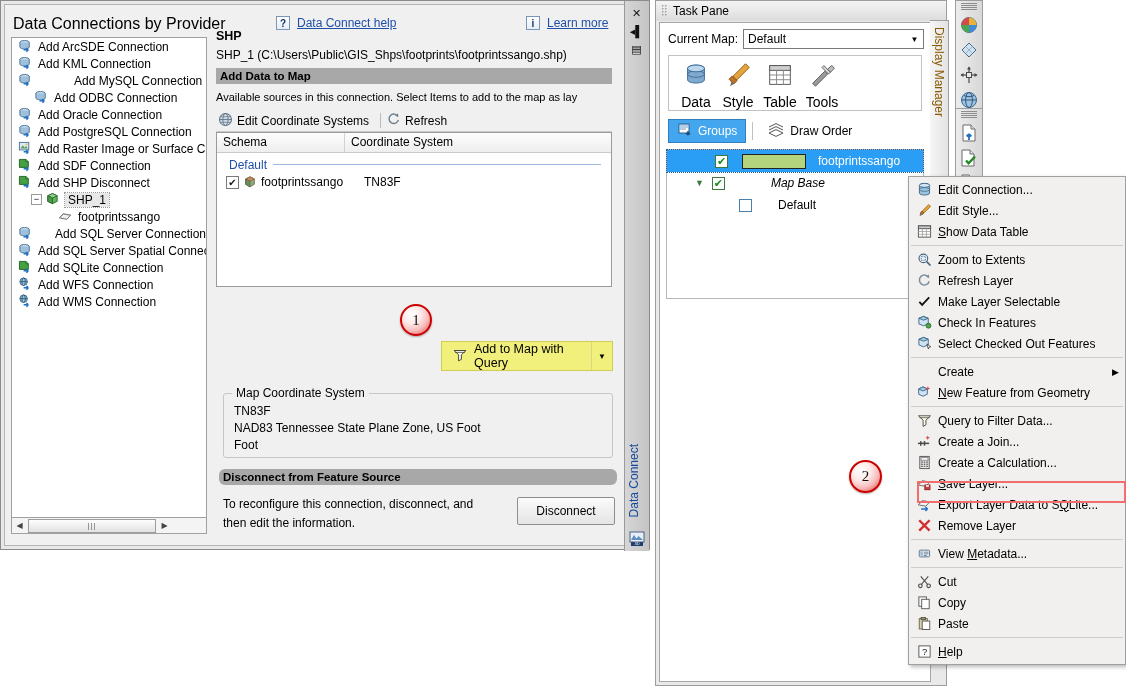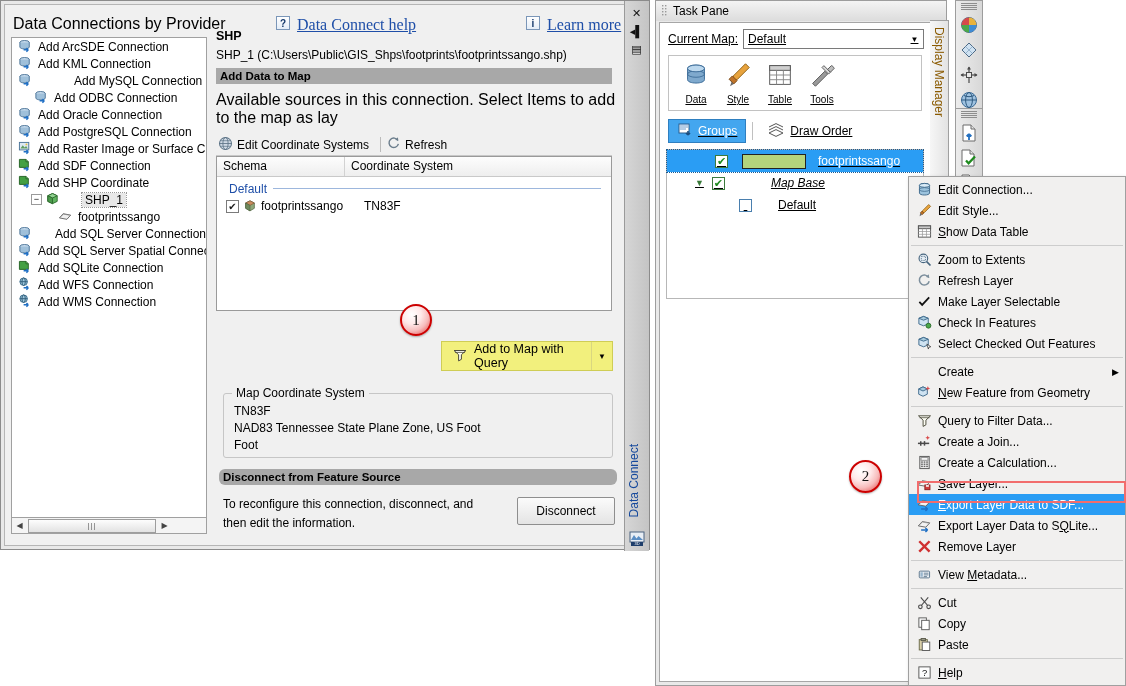--- a/index.html
+++ b/index.html
@@ -39,40 +39,40 @@
     writing-mode:vertical-rl; transform:rotate(180deg);
     font-size:12px;color:#14489c;white-space:nowrap;
   }
   #dc-vicon{position:absolute;left:4px;bottom:4px;width:16px;height:16px;}
 
   
   .dc-title{
     position:absolute;left:12px;top:14px;font-size:16px;color:#000;
   }
   .helplink{
-    position:absolute;font-size:16px;color:#1f4fa8;text-decoration:underline;cursor:pointer;font-family:Liberation Serif, serif;
+    position:absolute;font-size:12px;color:#1f4fa8;text-decoration:underline;cursor:pointer;
   }
   .hbox{
     position:absolute;width:14px;height:14px;border:1px solid #7a96b8;
     background:linear-gradient(#ffffff,#e4edf7);
     font-size:10px;line-height:13px;text-align:center;color:#13386b;font-weight:bold;
     box-sizing:border-box;
   }
 
   
   #dc-tree{
     position:absolute;left:10px;top:36px;width:196px;height:482px;
     background:#fff;border:1px solid #a0a0a0;box-sizing:border-box;overflow:hidden;
   }
   .tnode{
     position:relative;height:17px;display:flex;align-items:center;
     padding-left:6px;cursor:pointer;white-space:nowrap;font-size:12px;
   }
   .tnode .tico{width:16px;height:16px;margin-right:4px;flex:0 0 16px;position:relative;}
-  .tnode.sel .lbl{background:#e8e8e8;outline:1px dotted #999;margin-left:17px;}
+  .tnode.sel .lbl{background:#e8e8e8;outline:1px dotted #999;}
   #dc-hscroll{
     position:absolute;left:10px;top:516px;width:196px;height:17px;
     border:1px solid #a0a0a0;background:#f4f4f4;box-sizing:border-box;
     display:flex;align-items:center;
   }
   .sb-arrow{
     width:15px;height:15px;display:flex;align-items:center;justify-content:center;
     font-size:8px;color:#444;cursor:pointer;
   }
   .sb-thumb{
@@ -83,21 +83,21 @@
   .sb-grip{font-size:8px;color:#666;letter-spacing:1px;}
 
   
   #dc-right{position:absolute;left:215px;top:28px;width:400px;}
   .shp-title{font-weight:bold;font-size:12.5px;}
   .shp-path{font-size:12px;margin-top:5px;}
   .secbar{
     background:#a8a8a8;color:#000;font-weight:bold;font-size:11.5px;
     padding:2px 4px;margin-top:6px;width:396px;box-sizing:border-box;
   }
-  .hinttext{font-size:16px;margin-top:7px;}
+  .hinttext{font-size:11px;margin-top:7px;}
   .cmdstrip{
     margin-top:7px;height:22px;display:flex;align-items:center;
     background:#f0f0f0;border-bottom:1px solid #c8c8c8;width:396px;box-sizing:border-box;
   }
   .cmdbtn{display:flex;align-items:center;gap:4px;padding:0 7px 0 2px;cursor:pointer;font-size:12px;height:20px;}
   .cmdsep{width:1px;height:15px;background:#bbb;margin:0 4px;}
 
   #grid{
     margin-top:0;width:396px;height:155px;background:#fff;border:1px solid #9a9a9a;box-sizing:border-box;
   }
@@ -139,37 +139,37 @@
   }
   #tp-titlebar{
     position:absolute;left:1px;top:1px;width:290px;height:20px;
     background:linear-gradient(#f4f4f4,#dcdcdc);
     display:flex;align-items:center;
   }
   #tp-grip{width:10px;height:14px;margin-left:3px;}
   #tp-title{font-size:12px;margin-left:4px;}
   #tp-body{
     position:absolute;left:4px;top:22px;width:272px;height:660px;
-    background:#ffffff;border:1px solid #a6a6a6;box-sizing:border-box;text-decoration:underline;
+    background:#ffffff;border:1px solid #a6a6a6;box-sizing:border-box;
   }
   .cm-row{display:flex;align-items:center;padding:6px 6px 0 8px;}
   .cm-label{font-size:12px;margin-right:5px;white-space:nowrap;}
   .combobox{
     flex:1;height:20px;border:1px solid #7a7a7a;background:#fff;display:flex;align-items:center;
     box-sizing:border-box;cursor:pointer;
   }
   .combobox .cbtext{flex:1;padding-left:4px;font-size:12px;}
   .combobox .cbarrow{width:17px;display:flex;align-items:center;justify-content:center;font-size:8px;}
 
   #toolgroup{
     margin:6px 8px 0 8px;height:56px;border:1px solid #c2c2c2;background:#fff;
     display:flex;align-items:flex-start;padding:4px 0 0 6px;box-sizing:border-box;
   }
   .tool{width:42px;text-align:center;cursor:pointer;}
-  .tool .tlbl{font-size:10px;margin-top:1px;}
+  .tool .tlbl{font-size:14px;margin-top:1px;}
 
   #tabrow{margin:8px 8px 0 8px;display:flex;align-items:center;height:24px;}
   .tpill{
     display:flex;align-items:center;gap:5px;height:24px;padding:0 8px;cursor:pointer;font-size:12px;box-sizing:border-box;
   }
   .tpill.active{background:#43a6ef;border:1px solid #2f7fc0;}
   .tvsep{width:1px;height:18px;background:#c0c0c0;margin:0 6px;}
 
   #layerlist{
     margin:6px 6px 0 6px;height:150px;border:1px solid #b7b7b7;background:#fff;box-sizing:border-box;
@@ -316,21 +316,21 @@
             <path d="M6 11.5h5m0 0l-2-2m2 2l-2 2" stroke="#1f6fc4" stroke-width="1.5" fill="none"></path>
           </svg></span>
         <span class="lbl" style="padding: 0px;">Add SDF Connection</span>
       </div>
       <div class="tnode" style="padding-left: 6px;">
         <span class="tico"><svg width="15" height="15" viewBox="0 0 16 16">
             <path d="M1.5 1.5h7l2.5 2.5v6h-9.5z" fill="#43a043" stroke="#256325"></path>
             <path d="M8.5 1.5v2.5h2.5" fill="#7bc47b" stroke="#256325"></path>
             <path d="M6 11.5h5m0 0l-2-2m2 2l-2 2" stroke="#1f6fc4" stroke-width="1.5" fill="none"></path>
           </svg></span>
-        <span class="lbl" style="padding: 0px;">Add SHP Coordinate</span>
+        <span class="lbl" style="padding: 0px;">Add SHP Disconnect</span>
       </div>
       <div class="tnode sel" style="padding-left: 19px;">
         <span style="width: 11px; height: 11px; border: 1px solid rgb(154, 154, 154); background: rgb(255, 255, 255); display: inline-flex; align-items: center; justify-content: center; font-size: 9px; line-height: 9px; margin-right: 3px; flex: 0 0 11px; box-sizing: border-box;">−</span>
         <span class="tico"><svg width="15" height="15" viewBox="0 0 16 16">
             <path d="M3 4l5-2.4L13 4v6l-5 2.4L3 10z" fill="#5fb35f" stroke="#2f6b2f"></path>
             <path d="M3 4l5-2.4L13 4 8 6.4z" fill="#8fd08f" stroke="#2f6b2f"></path>
             <path d="M8 6.4v6L3 10V4z" fill="#4a9a4a" stroke="#2f6b2f"></path>
           </svg></span>
         <span class="lbl" style="padding: 0px 3px;">SHP_1</span>
       </div>
@@ -847,30 +847,20 @@
       <span class="miico">
         <svg width="15" height="15" viewBox="0 0 16 16">
           <path d="M1.4 9.6l4.2-4.6 8 1.4-4.2 4.6z" fill="#f2f2f2" stroke="#555" stroke-width=".9"></path>
           <path d="M2.6 8.6l3.4-3 6 1" fill="none" stroke="#999" stroke-width=".7"></path>
           <rect x="8.4" y="9.6" width="5.4" height="5" fill="#d23c3c" stroke="#8a1f1f"></rect>
           <rect x="9.5" y="9.6" width="3.2" height="2" fill="#f3dede"></rect>
         </svg>
       </span>
       <span class="mitext"><u>S</u>ave Layer...</span>
     </div>
-    <div class="mi hl">
-      <span class="miico">
-        <svg width="15" height="15" viewBox="0 0 16 16">
-          <path d="M1.4 8.4l4.2-4.6 8 1.4-4.2 4.6z" fill="#f2f2f2" stroke="#555" stroke-width=".9"></path>
-          <path d="M2.6 7.4l3.4-3 6 1" fill="none" stroke="#999" stroke-width=".7"></path>
-          <path d="M4.4 12.8h7m0 0l-2.4-2.2m2.4 2.2l-2.4 2.2" stroke="#1f6fc4" stroke-width="1.5" fill="none"></path>
-        </svg>
-      </span>
-      <span class="mitext"><u>E</u>xport Layer Data to SDF...</span>
-    </div>
     <div class="mi">
       <span class="miico">
         <svg width="15" height="15" viewBox="0 0 16 16">
           <path d="M1.4 8.4l4.2-4.6 8 1.4-4.2 4.6z" fill="#f2f2f2" stroke="#555" stroke-width=".9"></path>
           <path d="M2.6 7.4l3.4-3 6 1" fill="none" stroke="#999" stroke-width=".7"></path>
           <path d="M4.4 12.8h7m0 0l-2.4-2.2m2.4 2.2l-2.4 2.2" stroke="#1f6fc4" stroke-width="1.5" fill="none"></path>
         </svg>
       </span>
       <span class="mitext">Export Layer Data to S<u>Q</u>Lite...</span>
     </div>

